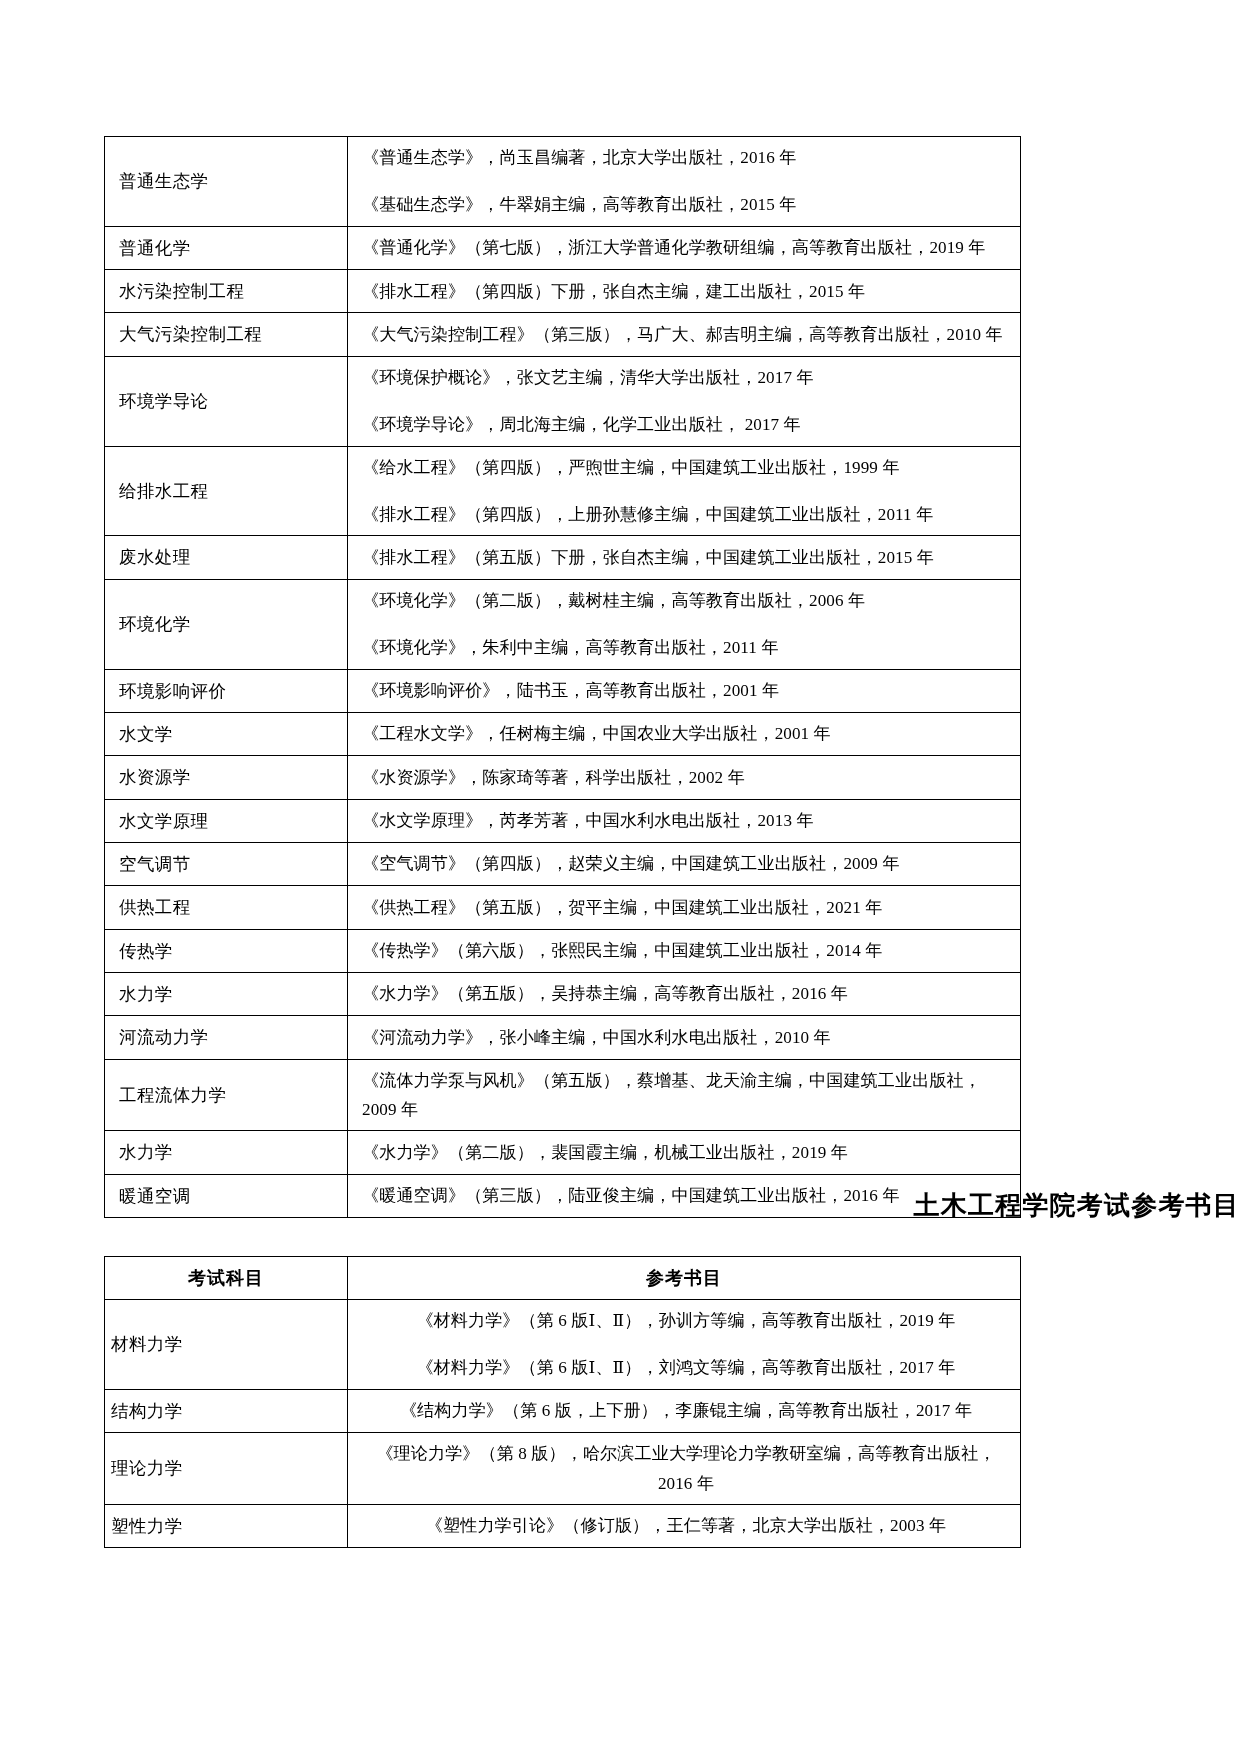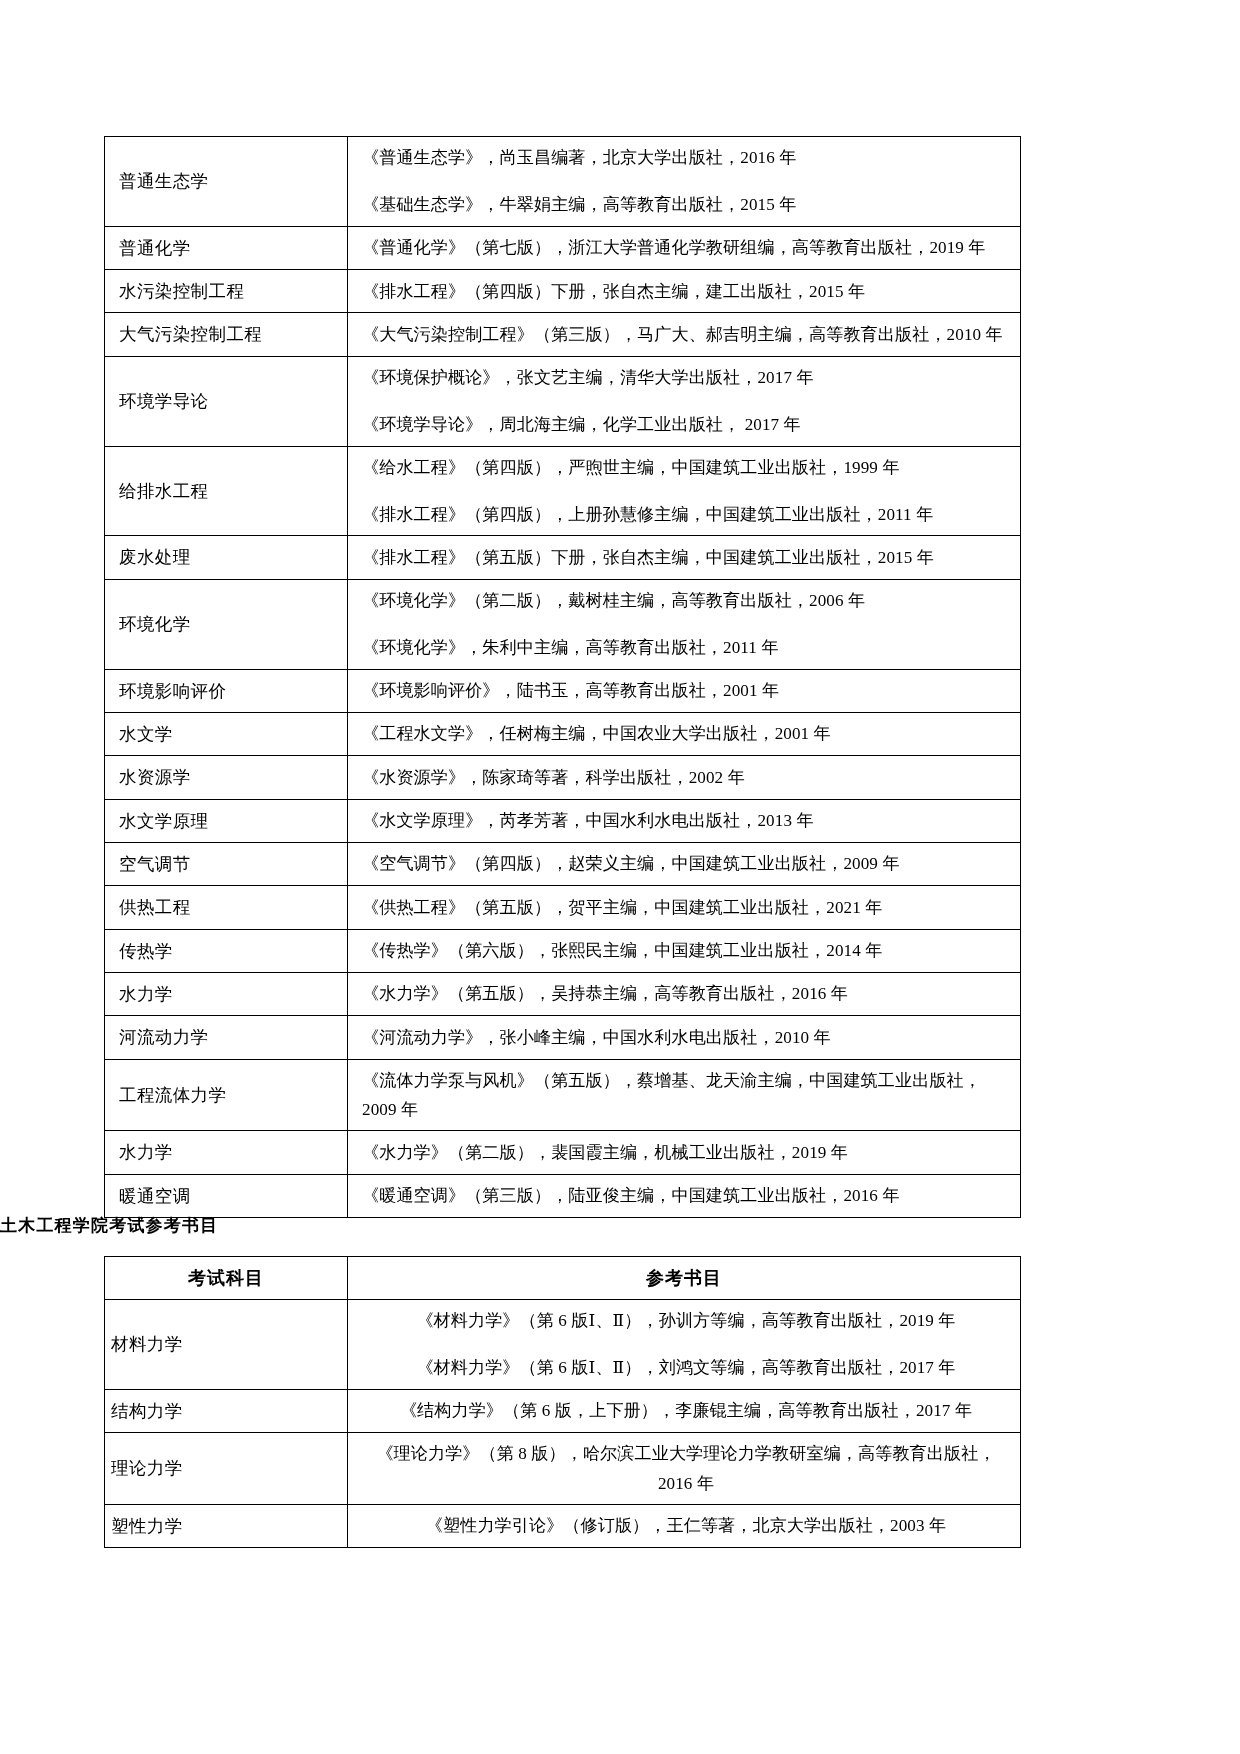--- a/index.html
+++ b/index.html
@@ -62,26 +62,25 @@
     white-space: normal;
   }
   .bookline + .bookline { margin-top: 18px; }
 
   
   #section-title {
     position: absolute;
     left: 0;
     top: 1188px;
     width: 1240px;
-    text-align: left;
+    text-align: right;
     font-family: "DejaVu Sans", "Liberation Sans", sans-serif;
     font-weight: bold;
-    font-size: 17px;
+    font-size: 26px;
     letter-spacing: 1.2px;
-    margin-top: 26px;
   }
 
   
   #table-two {
     position: absolute;
     left: 104px;
     top: 1256px;
     width: 916px;
   }
   #table-two col.c1 { width: 243px; }

